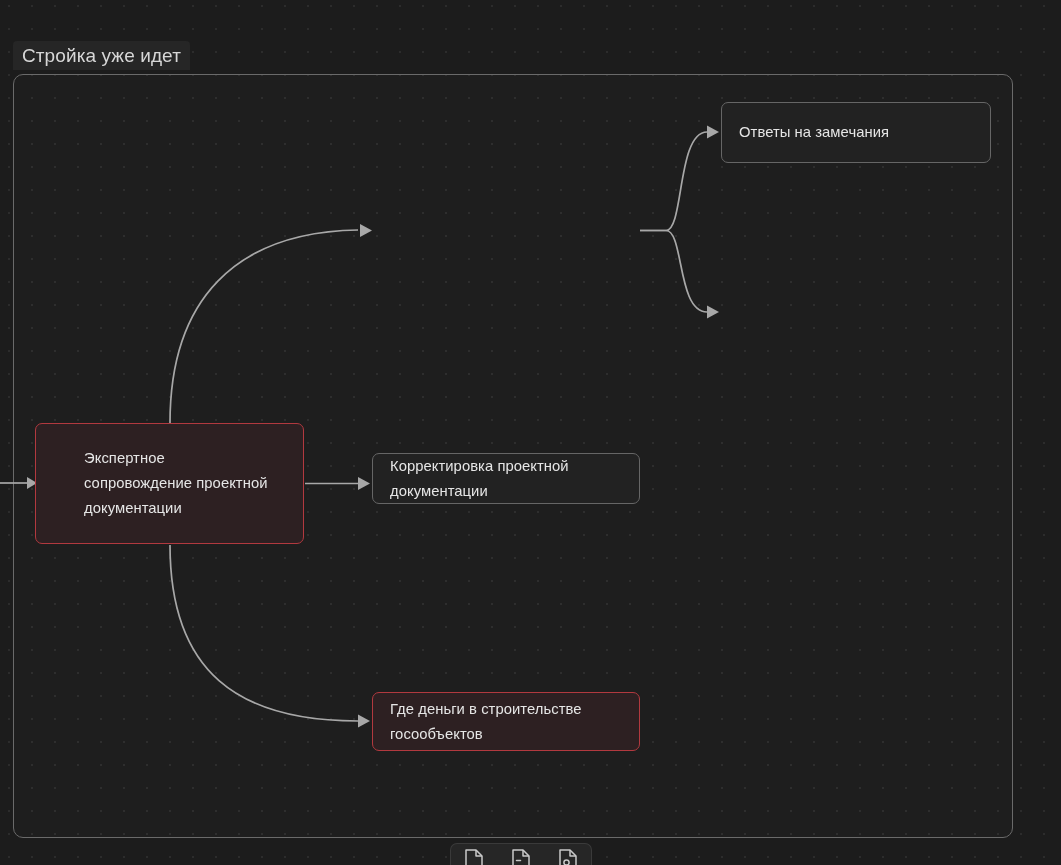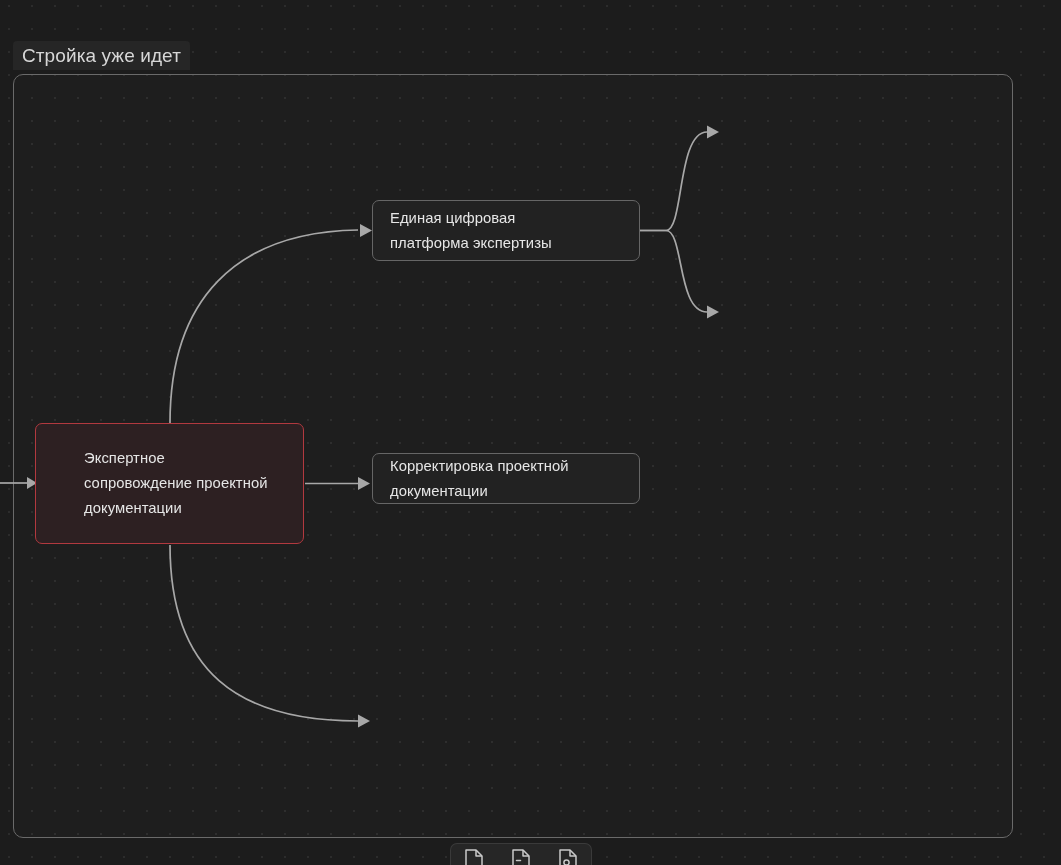--- a/index.html
+++ b/index.html
@@ -163,28 +163,29 @@
     <g>
       <path class="edge-path" d="M 640,230.5 L 666,230.5 C 684,230.5 677,312 707,312"></path>
       <polygon class="arrow-head" points="707,305.5 719,312 707,318.5"></polygon>
     </g>
   </svg>
 
   <div class="node red" id="node-main">Экспертное
 сопровождение проектной
 документации</div>
 
-  <div class="node" id="node-platform">Единая цифровая
-платформа экспертизы</div>
-
+
+  <div class="node" id="node-answers">Ответы на замечания</div>
 
 
   <div class="node" id="node-correct">Корректировка проектной
 документации</div>
 
+  <div class="node red" id="node-money">Где деньги в строительстве
+госообъектов</div>
 
   <div id="bottom-toolbar">
     <div class="tool-btn">
       <svg width="22" height="24" viewBox="0 0 22 24">
         <path d="M3,2 L13,2 L19,8 L19,22 L3,22 Z" fill="none" stroke="#c9c9c9" stroke-width="1.5" stroke-linejoin="round"></path>
         <path d="M13,2 L13,8 L19,8" fill="none" stroke="#c9c9c9" stroke-width="1.5" stroke-linejoin="round"></path>
       </svg>
     </div>
     <div class="tool-btn">
       <svg width="22" height="24" viewBox="0 0 22 24">

